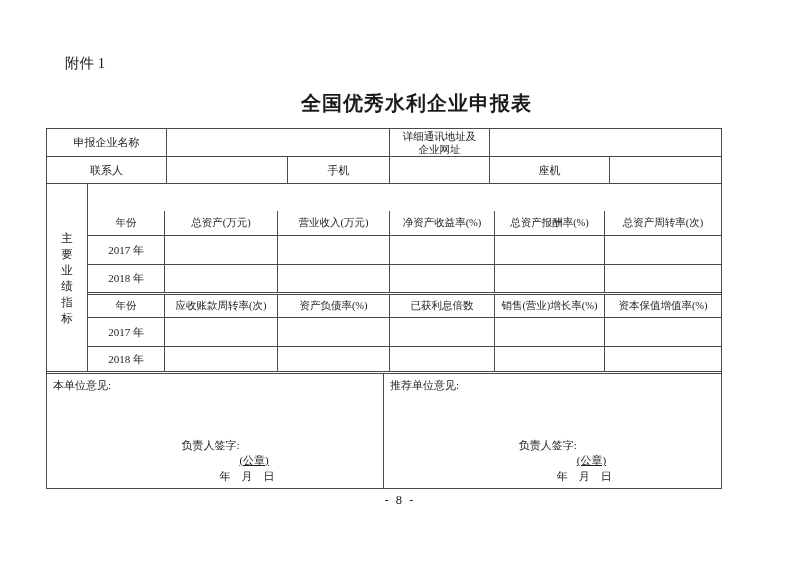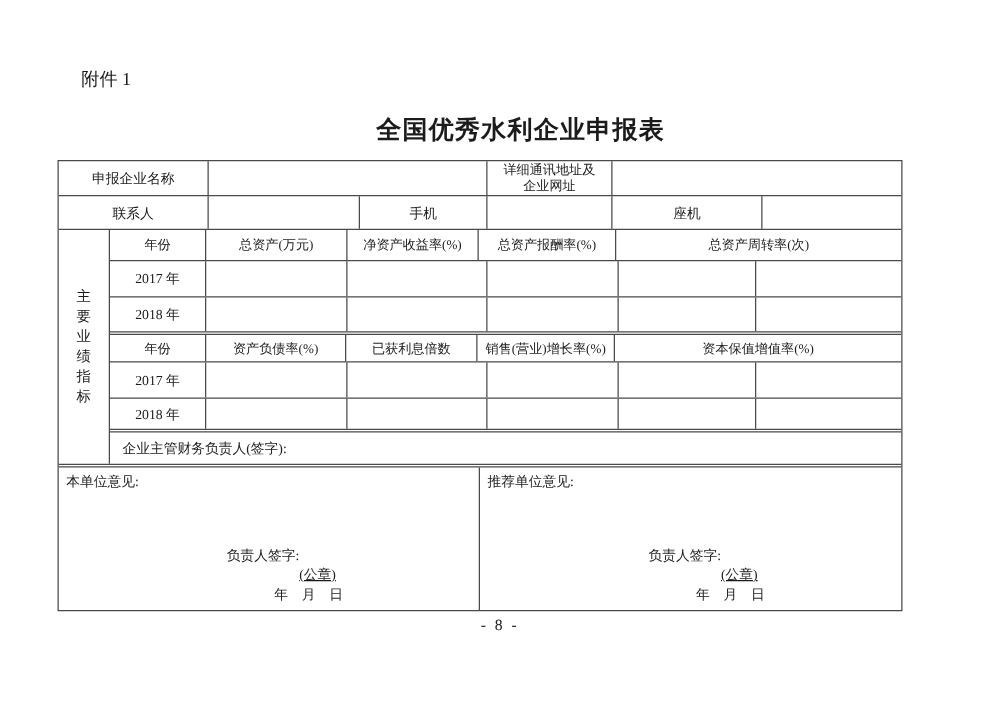--- a/index.html
+++ b/index.html
@@ -91,20 +91,21 @@
           <span class="vchar">绩</span>
           <span class="vchar">指</span>
           <span class="vchar">标</span>
         </div>
       </div>
       <div class="rpart">
 
         <div class="row" style="height:24px">
           <div class="c hdr" style="width:77px">年份</div>
           <div class="c hdr" style="width:113px">总资产(万元)</div>
+          <div class="c hdr" style="width:112px">营业收入(万元)</div>
           <div class="c hdr" style="width:105px">净资产收益率(%)</div>
           <div class="c hdr" style="width:110px">总资产报酬率(%)</div>
           <div class="c hdr last" style="flex:1">总资产周转率(次)</div>
         </div>
 
         <div class="row bt" style="height:29px">
           <div class="c" style="width:77px">2017 年</div>
           <div class="c" style="width:113px"></div>
           <div class="c" style="width:112px"></div>
           <div class="c" style="width:105px"></div>
@@ -116,20 +117,21 @@
           <div class="c" style="width:77px">2018 年</div>
           <div class="c" style="width:113px"></div>
           <div class="c" style="width:112px"></div>
           <div class="c" style="width:105px"></div>
           <div class="c" style="width:110px"></div>
           <div class="c last" style="flex:1"></div>
         </div>
 
         <div class="row bt-d" style="height:25px">
           <div class="c hdr" style="width:77px">年份</div>
+          <div class="c hdr" style="width:113px">应收账款周转率(次)</div>
           <div class="c hdr" style="width:112px">资产负债率(%)</div>
           <div class="c hdr" style="width:105px">已获利息倍数</div>
           <div class="c hdr" style="width:110px">销售(营业)增长率(%)</div>
           <div class="c hdr last" style="flex:1">资本保值增值率(%)</div>
         </div>
 
         <div class="row bt" style="height:29px">
           <div class="c" style="width:77px">2017 年</div>
           <div class="c" style="width:113px"></div>
           <div class="c" style="width:112px"></div>
@@ -140,23 +142,20 @@
 
         <div class="row bt" style="height:25px">
           <div class="c" style="width:77px">2018 年</div>
           <div class="c" style="width:113px"></div>
           <div class="c" style="width:112px"></div>
           <div class="c" style="width:105px"></div>
           <div class="c" style="width:110px"></div>
           <div class="c last" style="flex:1"></div>
         </div>
 
-        <div class="row bt-d" style="height:28px">
-          <div class="c last left-al" style="flex:1">企业主管财务负责人(签字):</div>
-        </div>
 
       </div>
     </div>
 
     <div class="row bt-d" style="height:117px">
       <div class="op-cell first" style="width:50%">
         <div class="op-label">本单位意见:</div>
         <div class="sign-block">
           <div>负责人签字:</div>
           <div class="sign-line2">(公章)</div>

